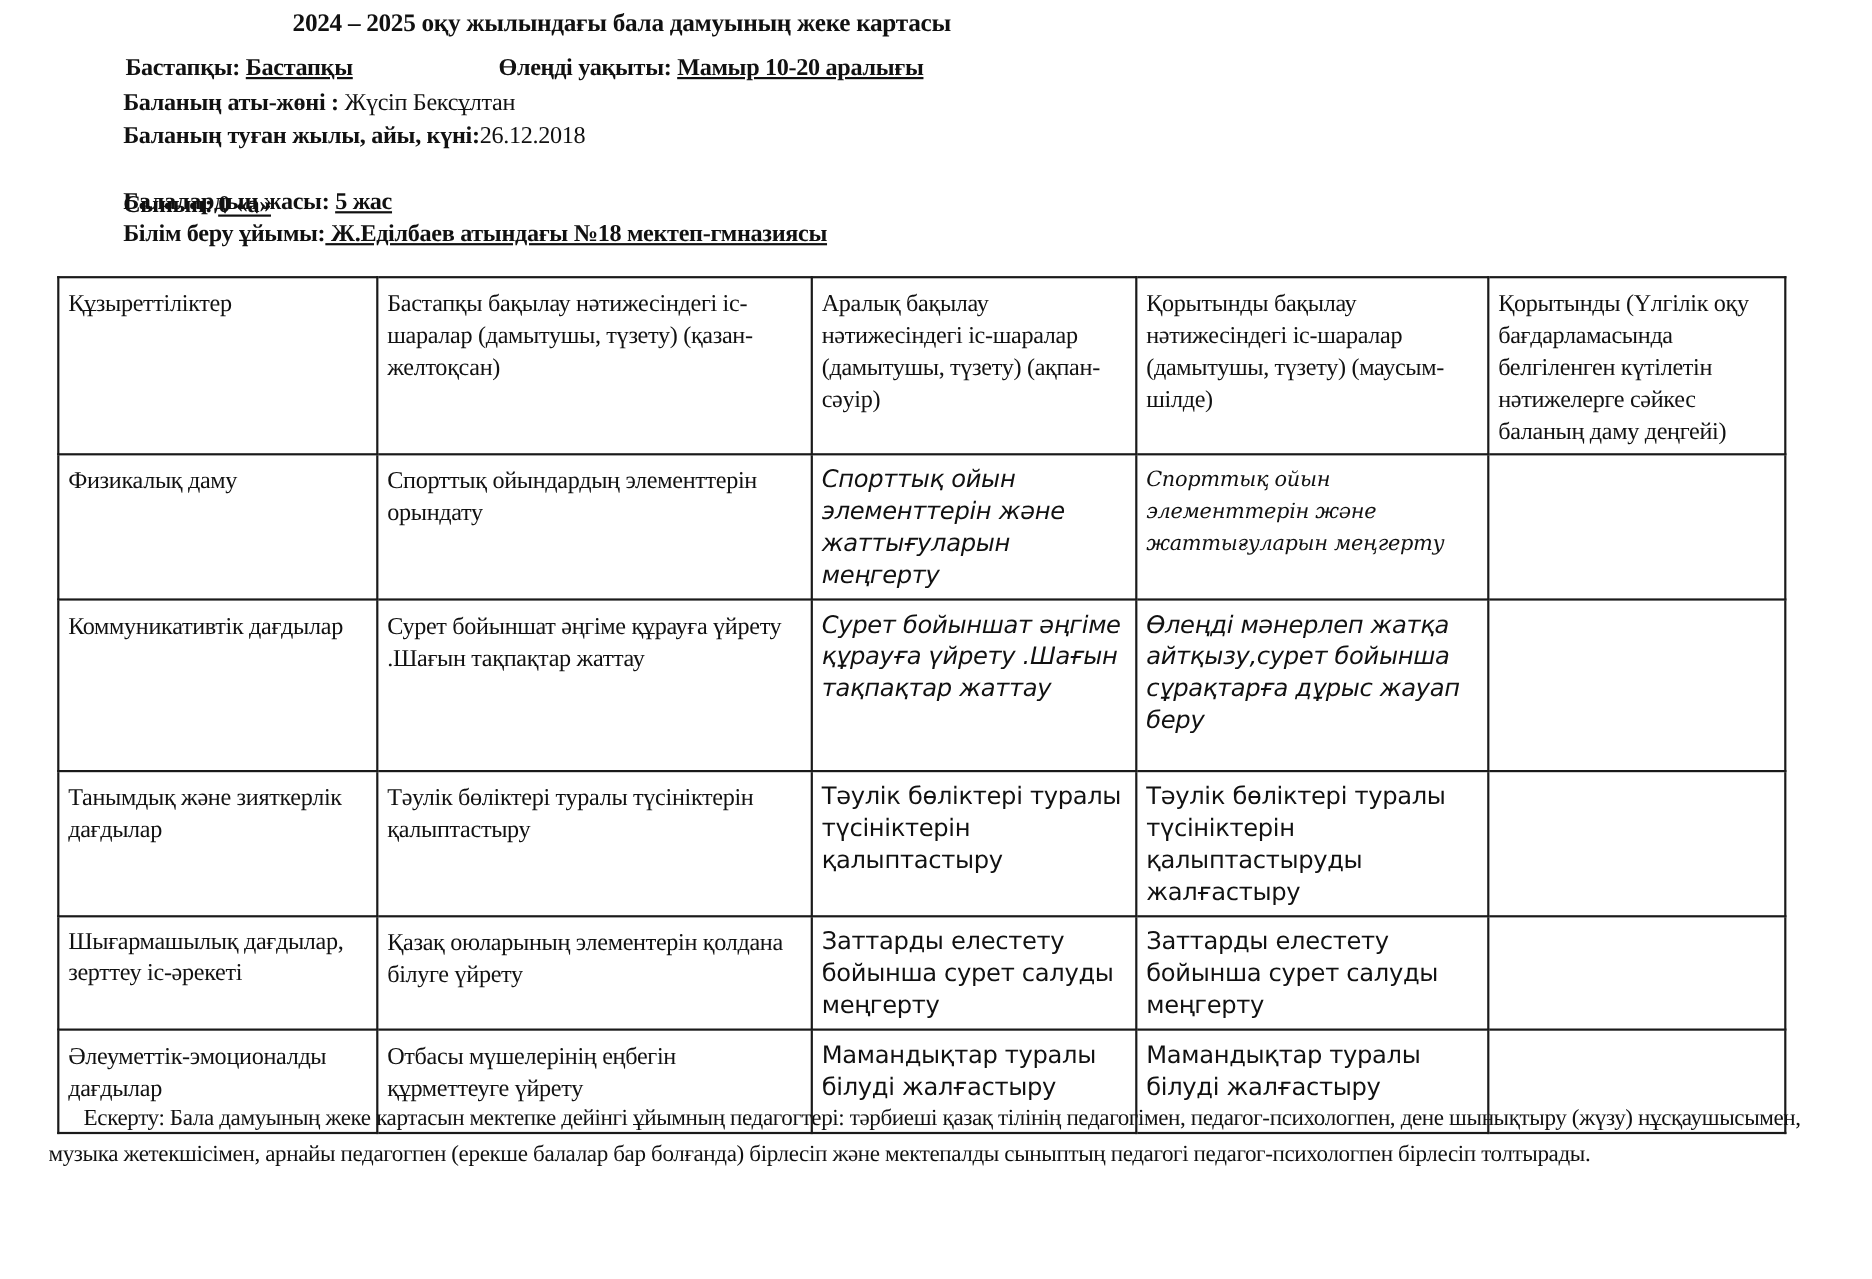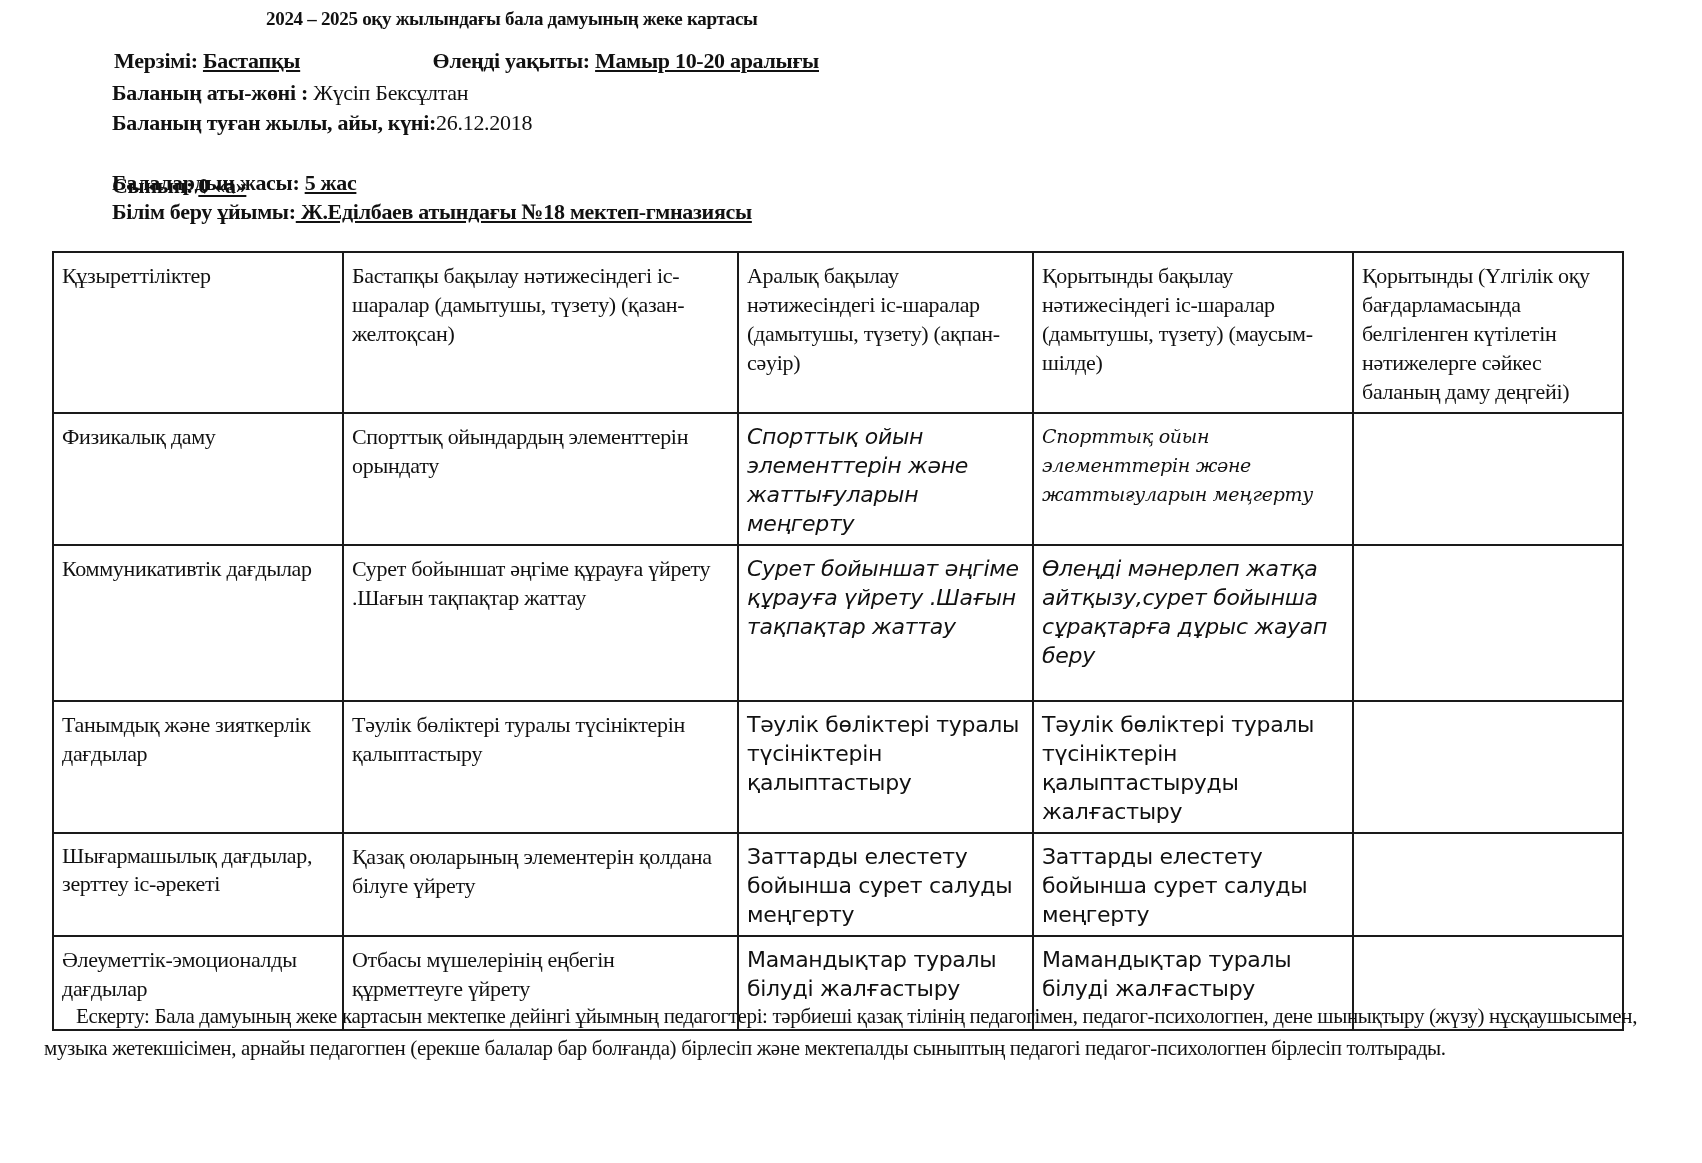--- a/index.html
+++ b/index.html
@@ -12,21 +12,21 @@
       height: 1163px;
       position: relative;
       overflow: hidden;
       font-family: "Liberation Serif", "DejaVu Serif", serif;
       color: #111111;
     }
     .title {
       position: absolute;
       left: 266px;
       top: 8px;
-      font-size: 19px;
+      font-size: 23px;
       font-weight: bold;
       letter-spacing: -0.3px;
     }
     .meta {
       position: absolute;
       left: 112px;
       font-size: 22px;
       font-weight: bold;
       letter-spacing: -0.3px;
       white-space: nowrap;
@@ -86,21 +86,21 @@
       text-indent: 32px;
       letter-spacing: -0.35px;
     }
   </style>
 </head>
 <body>
 
 <div class="title">2024 – 2025 оқу жылындағы бала дамуының жеке картасы</div>
 
 <div class="meta" style="top:48px; left:114px;">
-  <span>Мерзімі:</span>
+  <span>Бастапқы:</span>
   <span class="val">Бастапқы</span>
   <span class="gap"></span>
   <span>Өлеңді уақыты:</span>
   <span class="val">Мамыр 10-20 аралығы</span>
 </div>
 
 <div class="meta" style="top:80px;">
   <span>Баланың аты-жөні :</span>
   <span class="val plain">Жүсіп Бексұлтан</span>
 </div>

